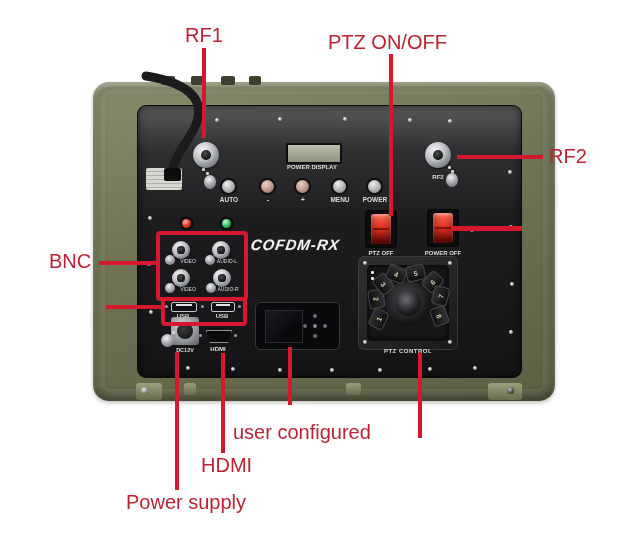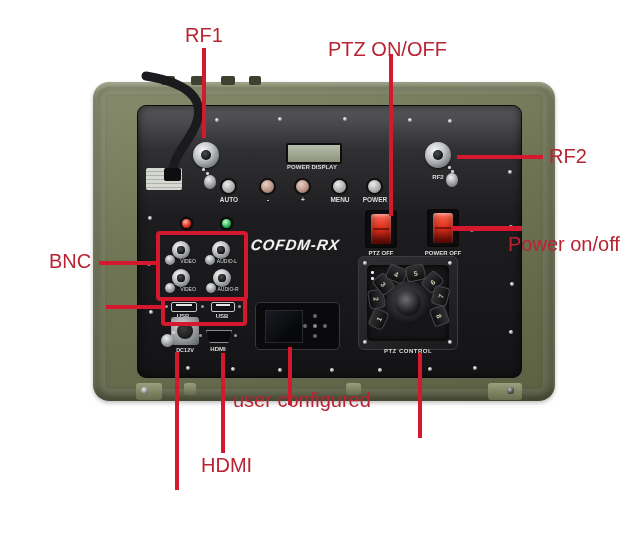--- a/index.html
+++ b/index.html
@@ -239,38 +239,38 @@
 
   <svg class="cable-svg" width="638" height="539">
     <path d="M 146,76 C 195,84 210,104 190,136 C 179,153 173,161 172,175" fill="none" stroke="#1b1b1d" stroke-width="9" stroke-linecap="round"></path>
     <rect x="164" y="168" width="17" height="13" rx="2" fill="#0e0e10"></rect>
   </svg>
 
   <div class="aline" style="left:202px;top:48px;width:4px;height:90px;"></div>
   <div class="callout" style="left:185px;top:25px;">RF1</div>
 
   <div class="aline" style="left:389px;top:54px;width:4px;height:162px;"></div>
-  <div class="callout" style="left:328px;top:39px;text-align:right;">PTZ ON/OFF</div>
+  <div class="callout" style="left:328px;top:32px;text-align:right;">PTZ ON/OFF</div>
 
   <div class="aline" style="left:457px;top:155px;width:86px;height:4px;"></div>
   <div class="callout" style="left:549px;top:146px;">RF2</div>
 
   <div class="aline" style="left:452px;top:226px;width:70px;height:4.5px;"></div>
-  <div class="callout" style="left:508px;top:234px;">Power on/off</div>
 
   <div class="abox" style="left:156px;top:231px;width:84px;height:62px;"></div>
   <div class="aline" style="left:99px;top:261px;width:57px;height:4px;"></div>
   <div class="callout" style="left:49px;top:251px;">BNC</div>
 
   <div class="abox" style="left:161px;top:297px;width:78px;height:21px;"></div>
   <div class="aline" style="left:106px;top:305px;width:55px;height:4px;"></div>
 
   <div class="aline" style="left:288px;top:347px;width:4px;height:58px;"></div>
-  <div class="callout" style="left:233px;top:390px;">user configured</div>
+  <div class="callout" style="left:233px;top:422px;">user configured</div>
 
   <div class="aline" style="left:418px;top:353px;width:4px;height:85px;"></div>
 
   <div class="aline" style="left:221px;top:353px;width:4px;height:100px;"></div>
   <div class="callout" style="left:201px;top:455px;">HDMI</div>
 
   <div class="aline" style="left:175px;top:352px;width:4px;height:138px;"></div>
+  <div class="callout" style="left:126px;top:492px;">Power supply</div>
 
 </div>
 
 </body></html>

